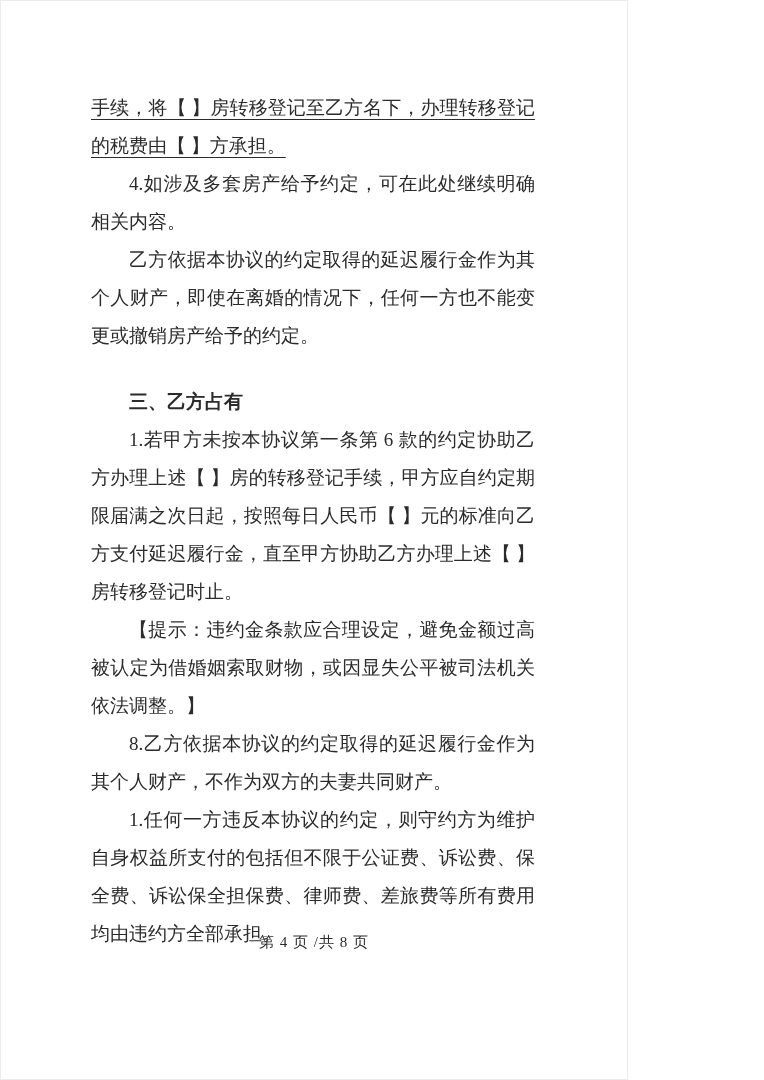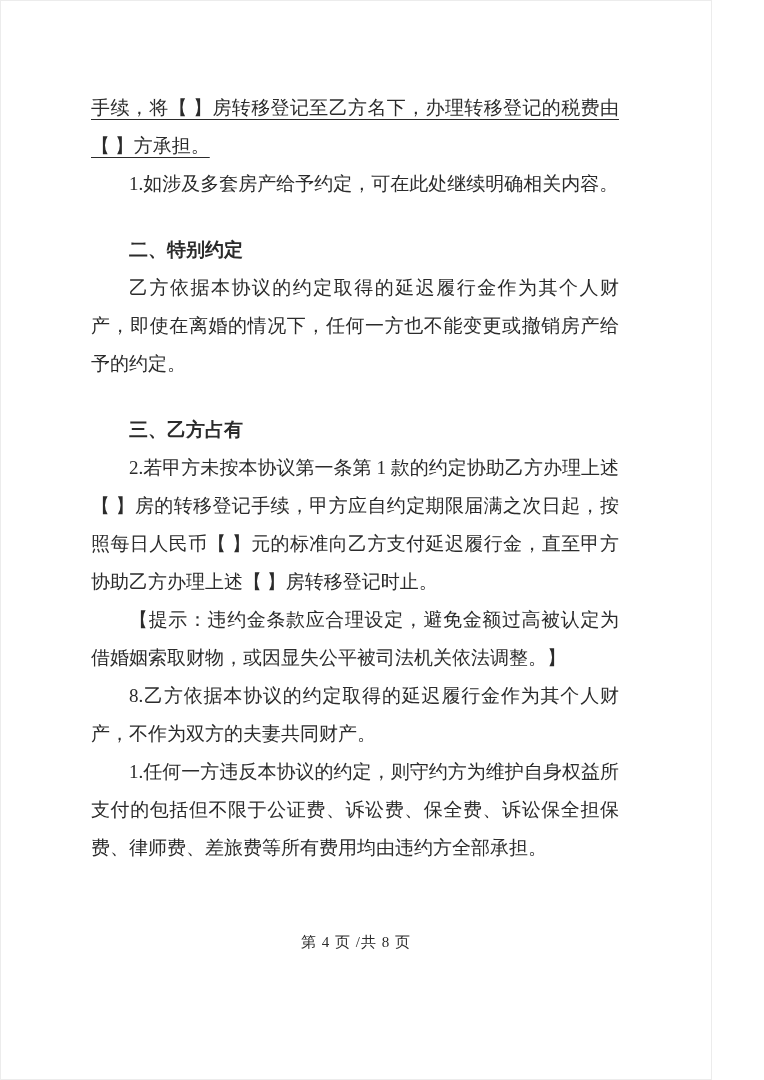--- a/index.html
+++ b/index.html
@@ -2,21 +2,21 @@
 <html><head>
 <meta charset="utf-8">
 <style>
   html, body {
     margin: 0;
     padding: 0;
     background: #ffffff;
   }
   .page {
     position: relative;
-    width: 712px;
+    width: 628px;
     height: 1080px;
     background: #ffffff;
     box-sizing: border-box;
     border: 1px solid #ececec;
     overflow: hidden;
     font-family: "Liberation Serif", "DejaVu Serif", serif;
     color: #2b2b2b;
   }
   .content {
     box-sizing: border-box;
@@ -52,23 +52,22 @@
     letter-spacing: 1px;
     color: #2b2b2b;
   }
 </style>
 </head>
 <body>
 
 <div class="page">
   <div class="content">
     <p class="para no-indent underlined">手续，将【 】房转移登记至乙方名下，办理转移登记的税费由【 】方承担。</p>
-    <p class="para">1.如涉及多套房产给予约定，可在此处继续明确相关内容。</p>
-    <p class="heading">二、特别约定</p>
+    <p class="para">4.如涉及多套房产给予约定，可在此处继续明确相关内容。</p>
     <p class="para">乙方依据本协议的约定取得的延迟履行金作为其个人财产，即使在离婚的情况下，任何一方也不能变更或撤销房产给予的约定。</p>
     <p class="heading">三、乙方占有</p>
-    <p class="para">2.若甲方未按本协议第一条第 1 款的约定协助乙方办理上述【 】房的转移登记手续，甲方应自约定期限届满之次日起，按照每日人民币【 】元的标准向乙方支付延迟履行金，直至甲方协助乙方办理上述【 】房转移登记时止。</p>
+    <p class="para">1.若甲方未按本协议第一条第 6 款的约定协助乙方办理上述【 】房的转移登记手续，甲方应自约定期限届满之次日起，按照每日人民币【 】元的标准向乙方支付延迟履行金，直至甲方协助乙方办理上述【 】房转移登记时止。</p>
     <p class="para">【提示：违约金条款应合理设定，避免金额过高被认定为借婚姻索取财物，或因显失公平被司法机关依法调整。】</p>
     <p class="para">8.乙方依据本协议的约定取得的延迟履行金作为其个人财产，不作为双方的夫妻共同财产。</p>
     <p class="para">1.任何一方违反本协议的约定，则守约方为维护自身权益所支付的包括但不限于公证费、诉讼费、保全费、诉讼保全担保费、律师费、差旅费等所有费用均由违约方全部承担。</p>
   </div>
   <div class="footer">第 4 页 /共 8 页</div>
 </div>
 
 </body></html>

